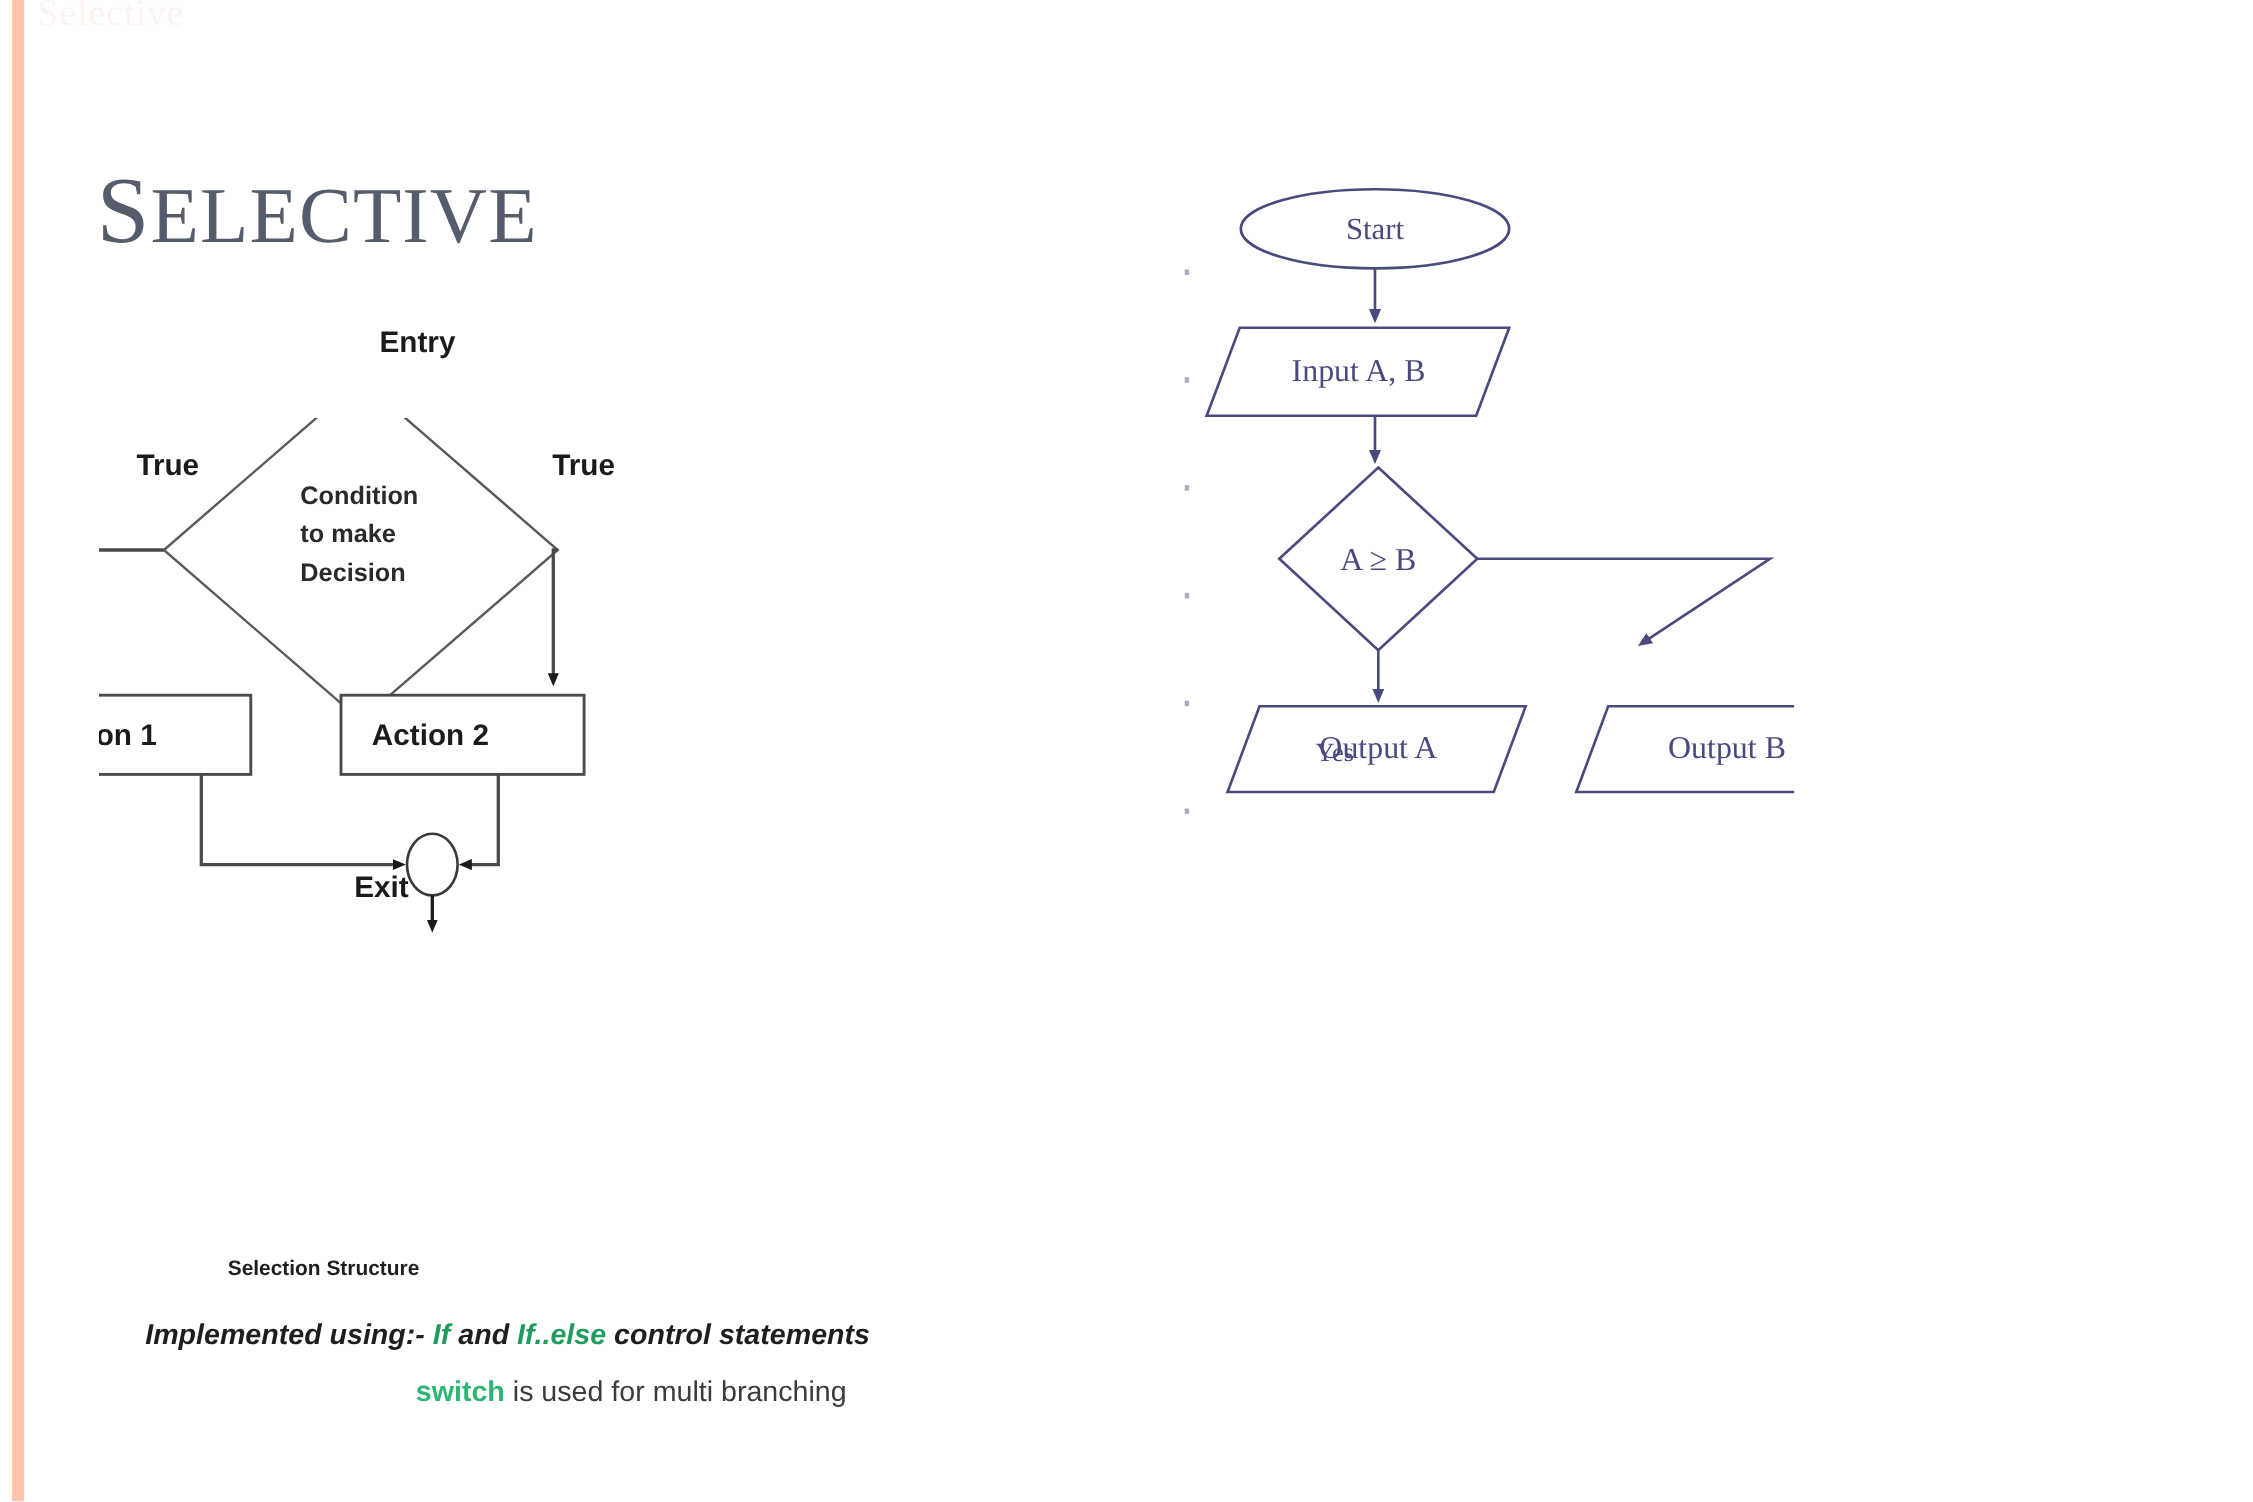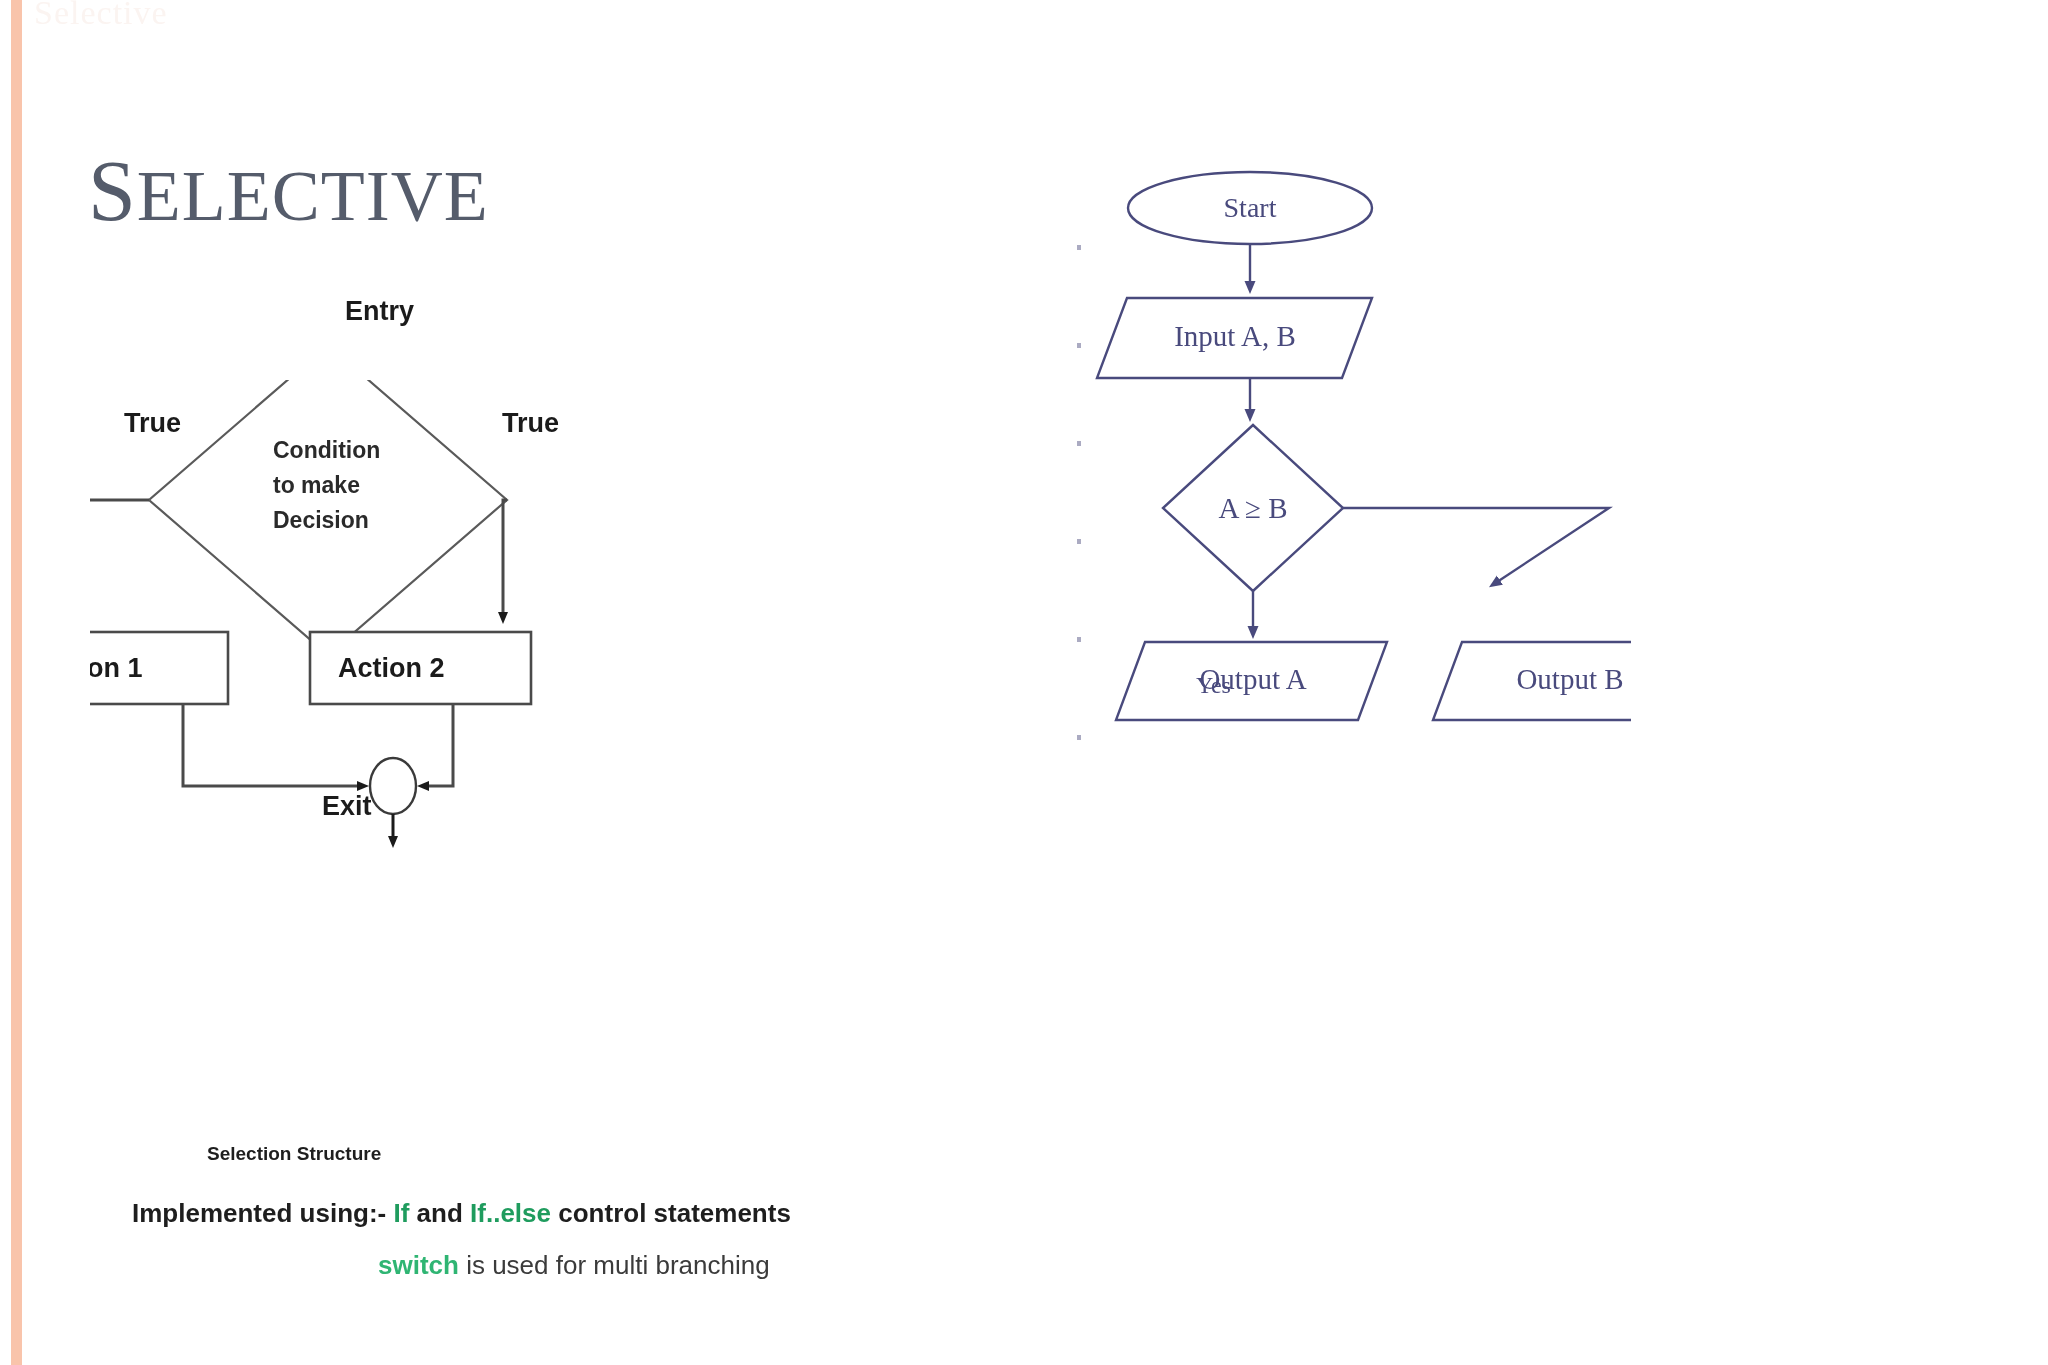--- a/index.html
+++ b/index.html
@@ -183,21 +183,21 @@
 
   <div style="position:absolute; left:502px; top:408px; font-size:27px; font-weight:bold; color:#1b1b1b;">True</div>
 
   <div style="position:absolute; left:322px; top:791px; font-size:27px; font-weight:bold; color:#1b1b1b;">Exit</div>
 
   <div class="caption-block" style="left:207px; top:1143px;">
     <div class="cap-line" style="font-size:19px;">Selection Structure</div>
   </div>
 
   <div class="caption-block" style="left:132px; top:1198px;">
-    <div class="cap-line" style="font-size:26px;">
+    <div class="cap-line" style="font-size:26px;font-style:italic;">
       <span>Implemented using:-</span>
       <span class="cap-green-dark">If</span>
       <span>and</span>
       <span class="cap-green-dark">If..else</span>
       <span>control statements</span>
     </div>
   </div>
 
   <div class="caption-block" style="left:378px; top:1250px;">
     <div style="font-size:26px;">

